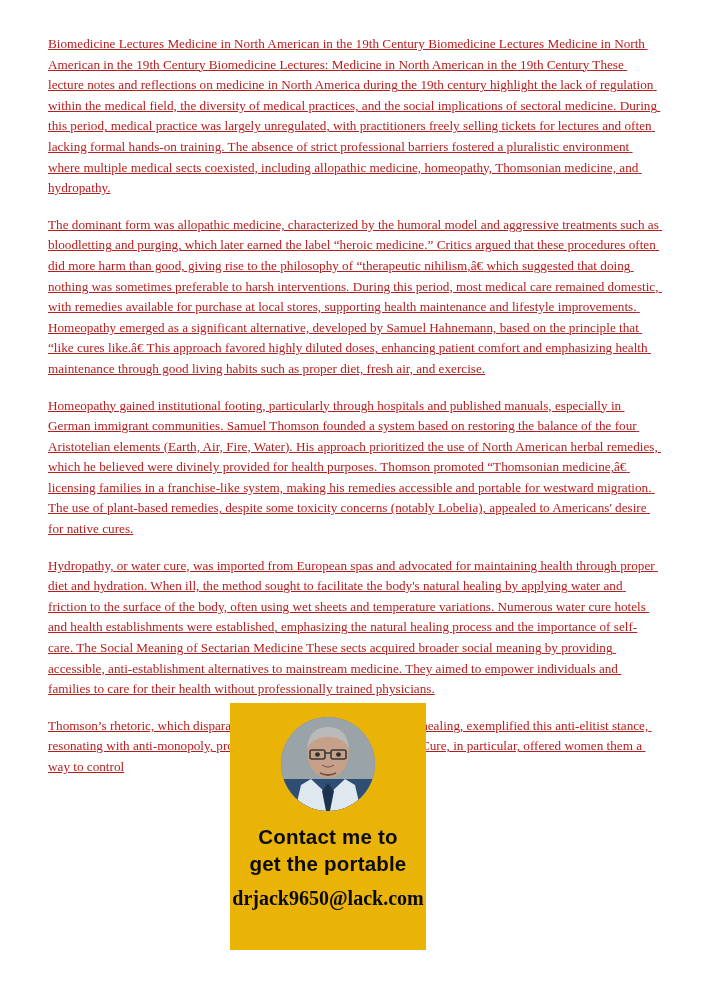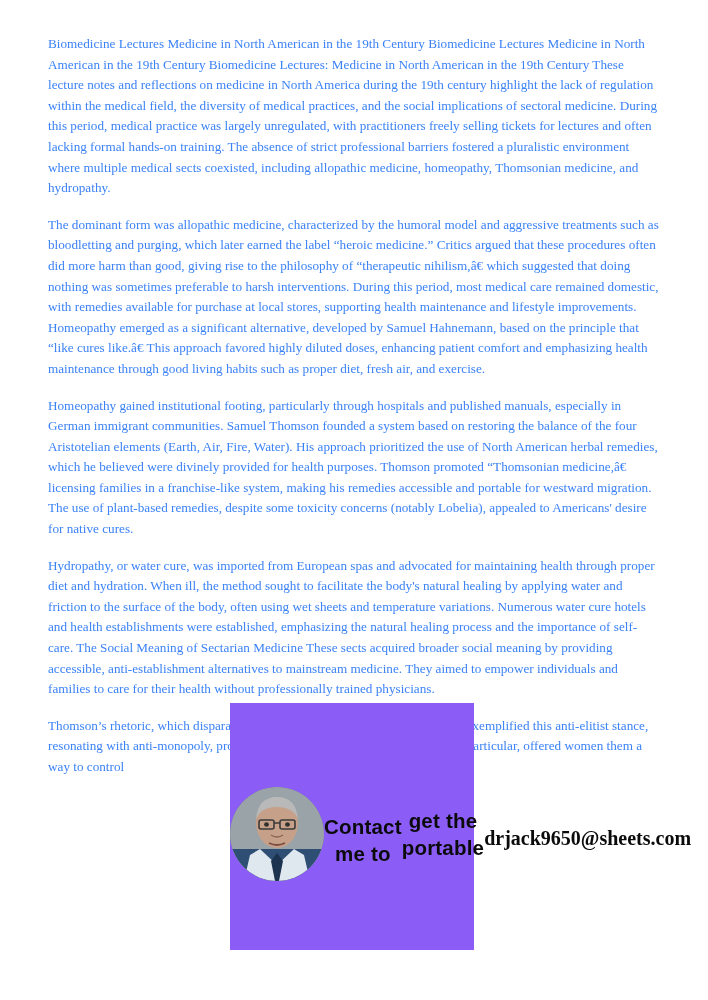--- a/index.html
+++ b/index.html
@@ -25,39 +25,40 @@
   .doc-body {
     position: absolute;
     left: 48px;
     top: 34px;
     width: 612px;
   }
   .para {
     font-family: "Liberation Serif", serif;
     font-size: 13.2px;
     line-height: 20.6px;
-    color: #3b82f6;
+    color: #b91c1c;
     text-align: left;
     margin: 0 0 16px 0;
     white-space: pre-wrap;
+    text-decoration: underline;
   }
   .para:last-child {
     margin-bottom: 0;
   }
   
   .overlay-card {
     position: absolute;
     left: 230px;
     top: 703px;
-    width: 244px;
+    width: 196px;
     height: 247px;
-    background: #8b5cf6;
+    background: #eab308;
     box-sizing: border-box;
     display: flex;
-    flex-direction: row;
+    flex-direction: column;
     align-items: center;
     padding-top: 14px;
   }
   .avatar {
     width: 94px;
     height: 94px;
     border-radius: 50%;
     overflow: hidden;
     position: relative;
     background: #7e8a93;
@@ -121,16 +122,16 @@
           <line x1="44" y1="36" x2="50" y2="36" stroke="#3a3a3a" stroke-width="1.6"></line>
           <ellipse cx="36.5" cy="37.5" rx="2.4" ry="2.2" fill="#30302c"></ellipse>
           <ellipse cx="57.5" cy="37.5" rx="2.4" ry="2.2" fill="#30302c"></ellipse>
           <path d="M41 48 Q47 52 53 48" fill="none" stroke="#8a6150" stroke-width="1.4"></path>
           <path d="M39 56 Q47 60 55 56" fill="none" stroke="#7a4e40" stroke-width="1.8"></path>
         </g>
       </svg>
     </div>
     <div class="card-line first">Contact me to</div>
     <div class="card-line">get the portable</div>
-    <div class="card-email">drjack9650@sheets.com</div>
+    <div class="card-email">drjack9650@lack.com</div>
   </div>
 
 </div>
 
 </body></html>

